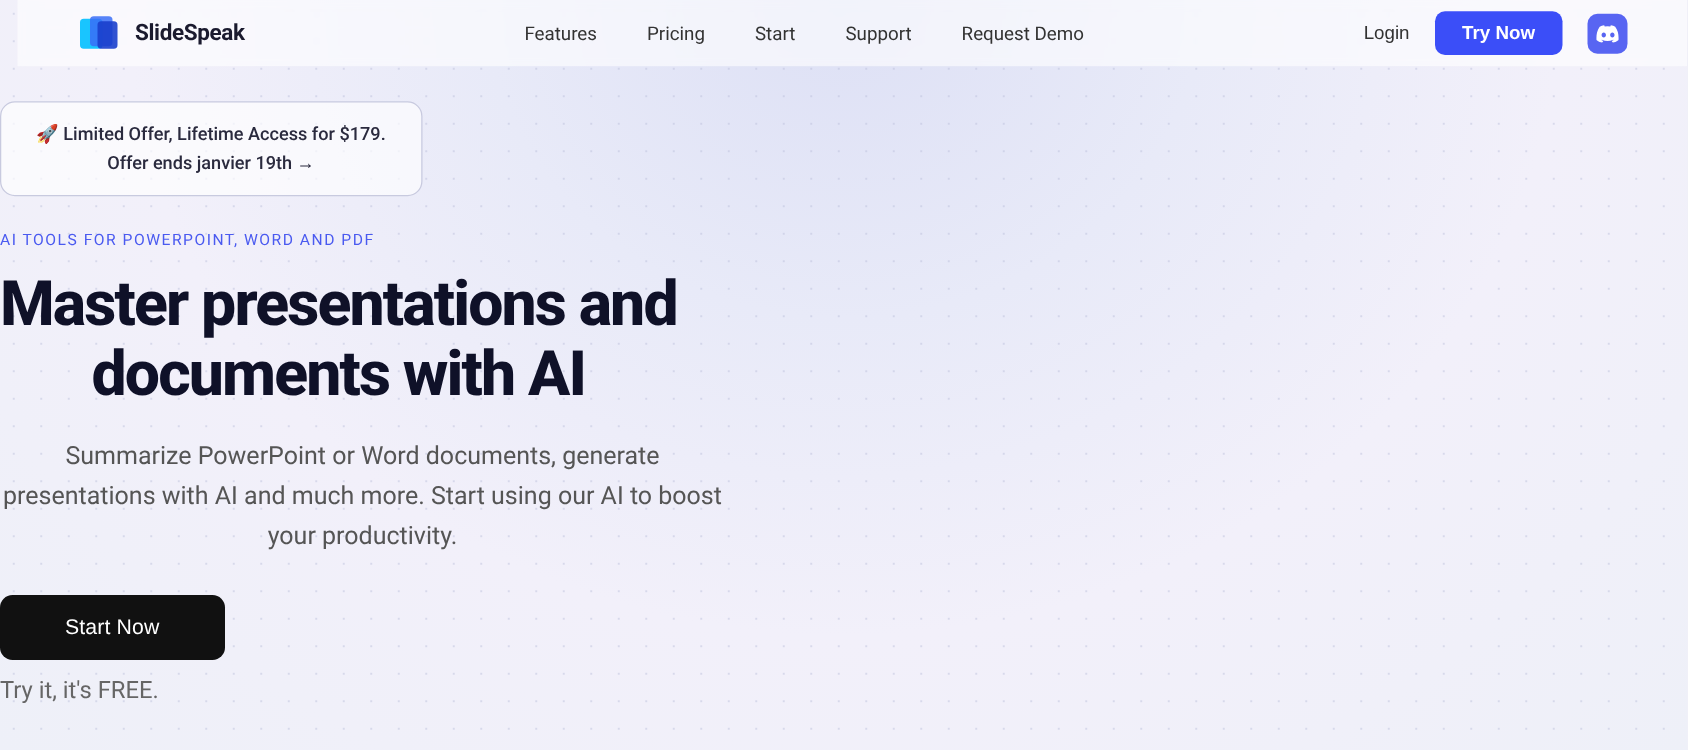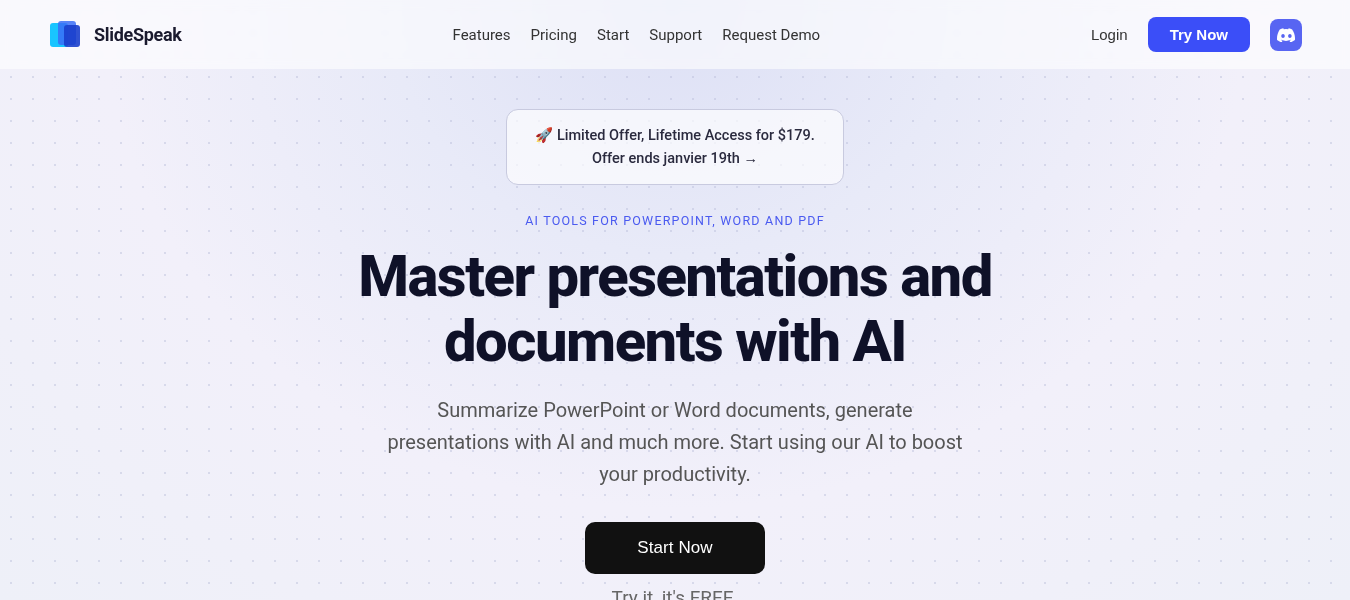--- a/index.html
+++ b/index.html
@@ -31,23 +31,24 @@
     }
 
     
     nav {
       position: relative;
       z-index: 10;
       display: flex;
       align-items: center;
       justify-content: space-between;
       padding: 16px 48px;
-      height: 69px;
+      height: 53px;
       background: rgba(255,255,255,0.6);
       backdrop-filter: blur(4px);
+      margin-left: 14px;
     }
 
     .nav-logo {
       display: flex;
       align-items: center;
       gap: 10px;
       text-decoration: none;
     }
 
     .logo-icon {
@@ -58,21 +59,21 @@
     .logo-text {
       font-size: 18px;
       font-weight: 700;
       color: #1a1a2e;
       letter-spacing: -0.3px;
     }
 
     .nav-links {
       display: flex;
       align-items: flex-end;
-      gap: 20px;
+      gap: 40px;
     }
 
     .nav-link {
       font-size: 15px;
       color: #333;
       text-decoration: none;
       font-weight: 450;
       cursor: pointer;
     }
 
@@ -112,23 +113,23 @@
       justify-content: center;
       cursor: pointer;
     }
 
     
     .hero {
       position: relative;
       z-index: 5;
       display: flex;
       flex-direction: column;
-      align-items: center;
+      align-items: flex-start;
       justify-content: center;
-      padding-top: 40px;
+      padding-top: 28px;
       text-align: center;
     }
 
     .offer-banner {
       border: 1.5px solid #c8cadf;
       background: rgba(255,255,255,0.65);
       border-radius: 12px;
       padding: 14px 28px;
       margin-bottom: 28px;
       cursor: pointer;
@@ -144,21 +145,21 @@
     .hero-label {
       font-size: 12.5px;
       font-weight: 400;
       letter-spacing: 1.2px;
       color: #4a5af0;
       text-transform: uppercase;
       margin-bottom: 16px;
     }
 
     .hero-title {
-      font-size: 58px;
+      font-size: 50px;
       font-weight: 800;
       color: #0f1128;
       line-height: 1.12;
       letter-spacing: -1.5px;
       margin-bottom: 20px;
       max-width: 780px;
     }
 
     .hero-subtitle {
       font-size: 20px;

